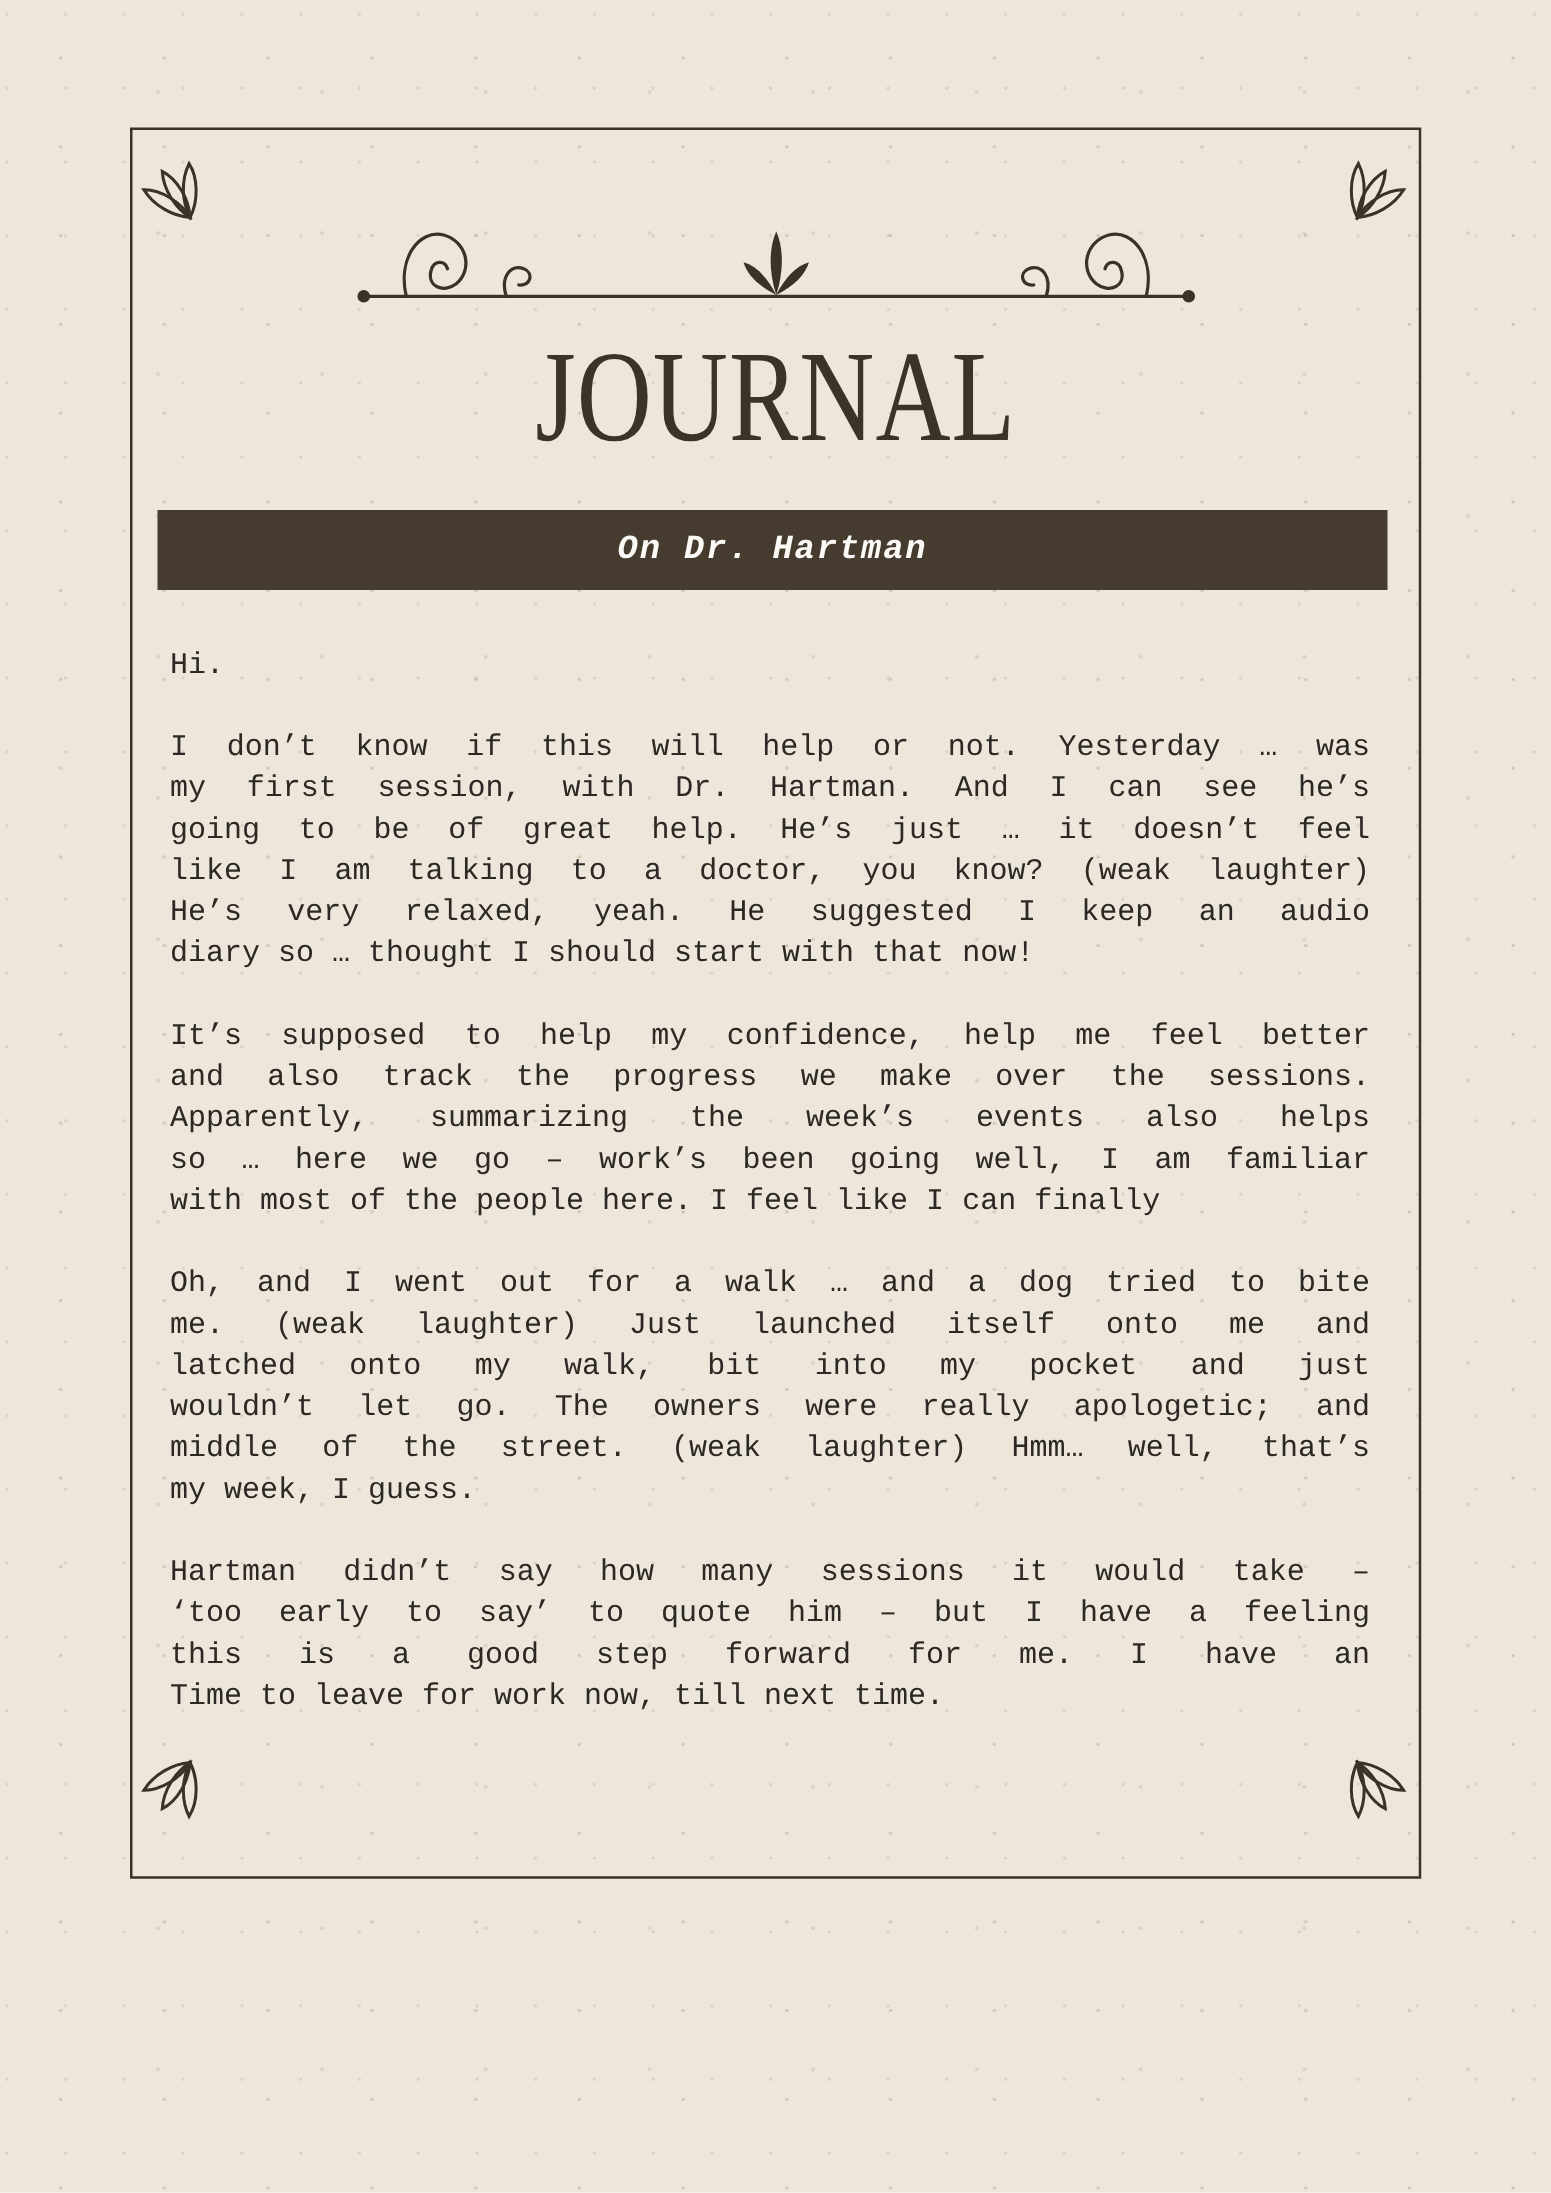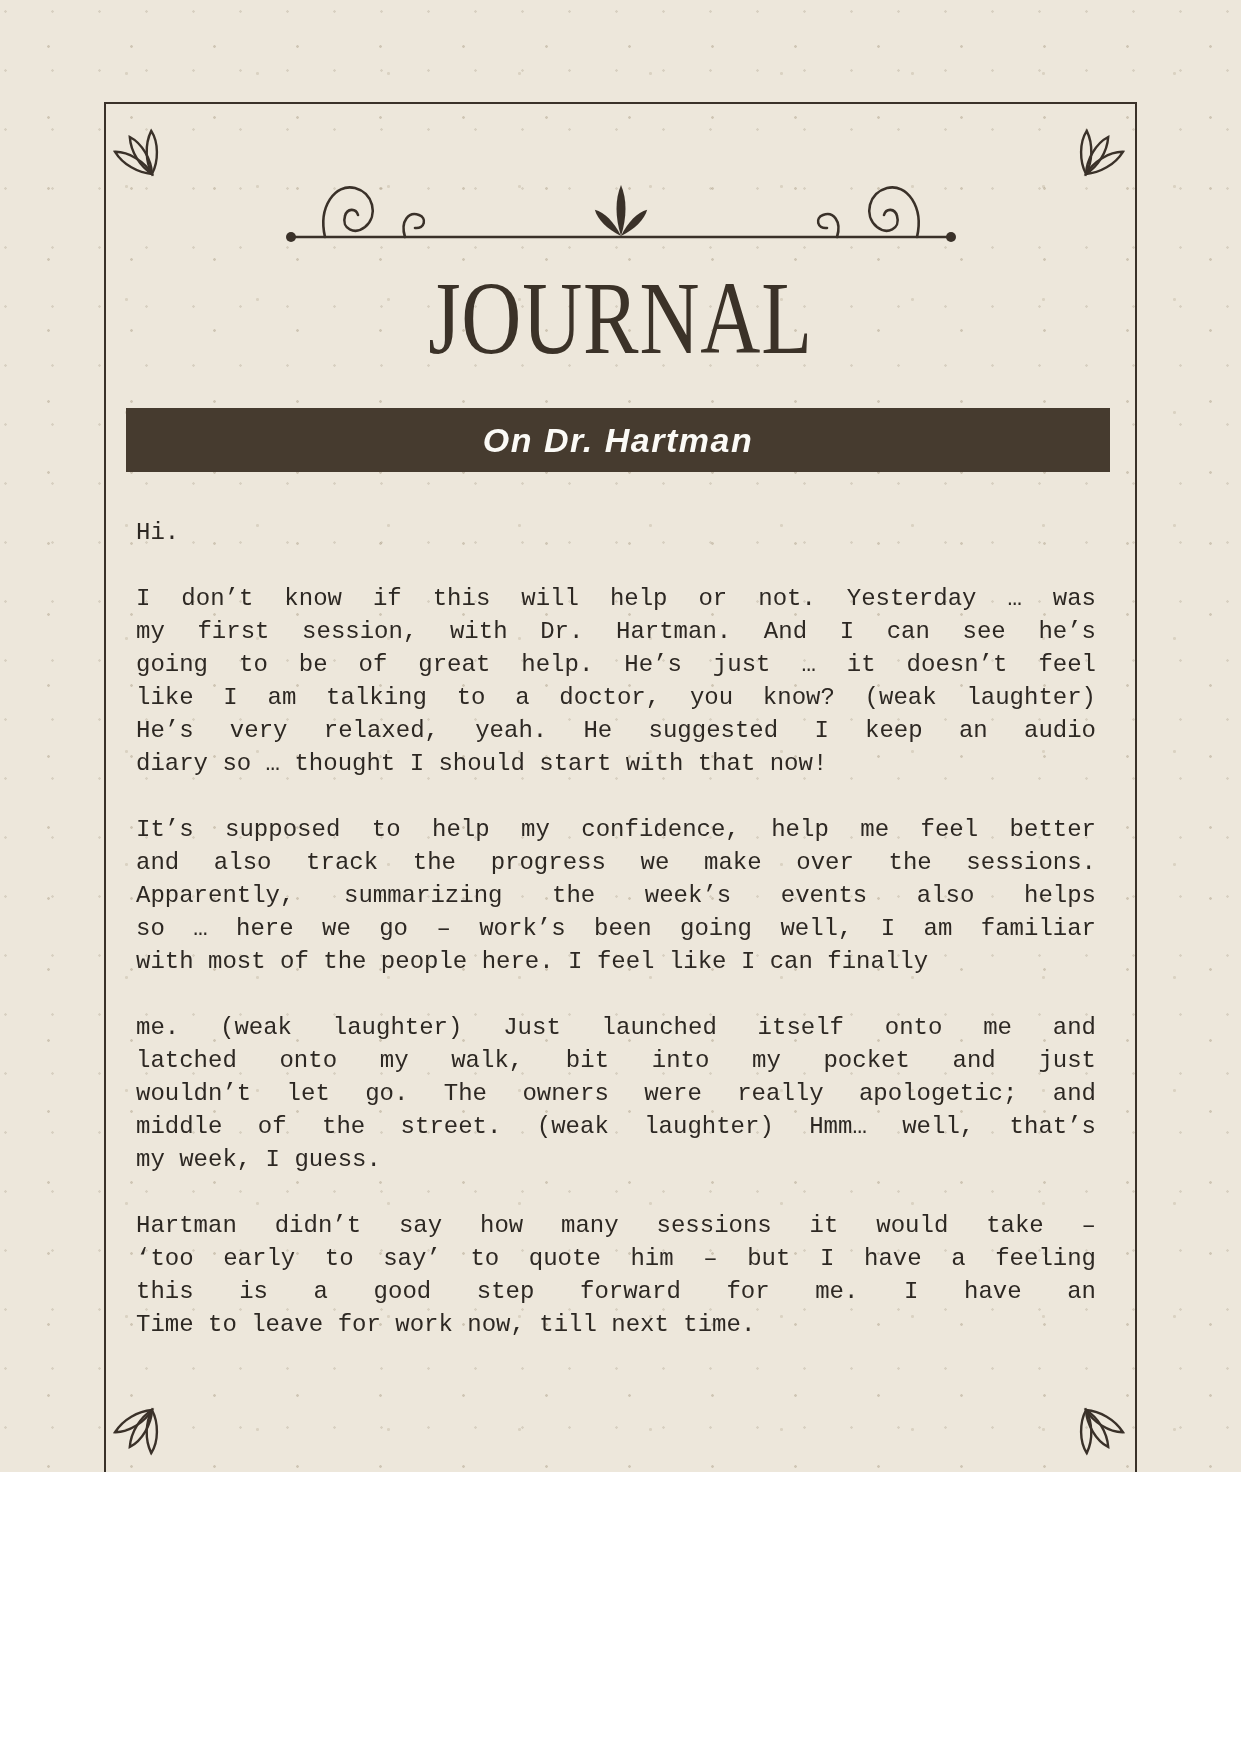--- a/index.html
+++ b/index.html
@@ -1,18 +1,18 @@
 <!DOCTYPE html>
 <html><head>
 <meta charset="utf-8">
 <style>
   html,body{margin:0;padding:0;}
   .page{
     position:relative;
-    width:1241px;height:1472px;
+    width:1241px;height:1754px;
     background-color:#EDE7DB;
     background-image:
       radial-gradient(circle, rgba(138,122,92,.30) 1px, transparent 1.6px),
       radial-gradient(circle, rgba(120,106,80,.18) 1px, transparent 1.5px),
       radial-gradient(circle, rgba(152,136,104,.22) 1.2px, transparent 1.9px);
     background-size:83px 71px, 47px 59px, 131px 113px;
     background-position:7px 11px, 29px 41px, 61px 17px;
     font-family:"Liberation Sans", sans-serif;
     overflow:hidden;
   }
@@ -37,23 +37,23 @@
     color:#3B3228;
     transform:scaleX(.8);
     letter-spacing:1px;
   }
   .banner{
     position:absolute;left:126px;top:408px;width:984px;height:64px;
     background:#463B2F;
     display:flex;align-items:center;justify-content:center;
   }
   .banner-label{
-    font-family:Liberation Sans, sans-serif;
+    font-family:Liberation Mono, monospace;
     font-style:italic;font-weight:700;
-    font-size:34px;color:#FBFAF6;letter-spacing:1.5px;
+    font-size:27px;color:#FBFAF6;letter-spacing:1.5px;
   }
   .journal-body{
     position:absolute;left:136px;top:516px;width:960px;
     font-family:"Liberation Mono","DejaVu Sans Mono",monospace;
     font-size:24px;line-height:33px;color:#2D2823;
   }
   .para{margin:0 0 33px 0;}
   .line{
     text-align:justify;
     text-align-last:justify;
@@ -146,20 +146,21 @@
 
     <div class="para">
       <div class="line">It’s supposed to help my confidence, help me feel better</div>
       <div class="line">and also track the progress we make over the sessions.</div>
       <div class="line">Apparently, summarizing the week’s events also helps</div>
       <div class="line">so … here we go – work’s been going well, I am familiar</div>
       <div class="line">with most of the people here. I feel like I can finally</div>
     </div>
 
     <div class="para">
+      <div class="line">Oh, and I went out for a walk … and a dog tried to bite</div>
       <div class="line">me. (weak laughter) Just launched itself onto me and</div>
       <div class="line">latched onto my walk, bit into my pocket and just</div>
       <div class="line">wouldn’t let go. The owners were really apologetic; and</div>
       <div class="line">middle of the street. (weak laughter) Hmm… well, that’s</div>
       <div class="line">my week, I guess.</div>
     </div>
 
     <div class="para">
       <div class="line">Hartman didn’t say how many sessions it would take –</div>
       <div class="line">‘too early to say’ to quote him – but I have a feeling</div>

